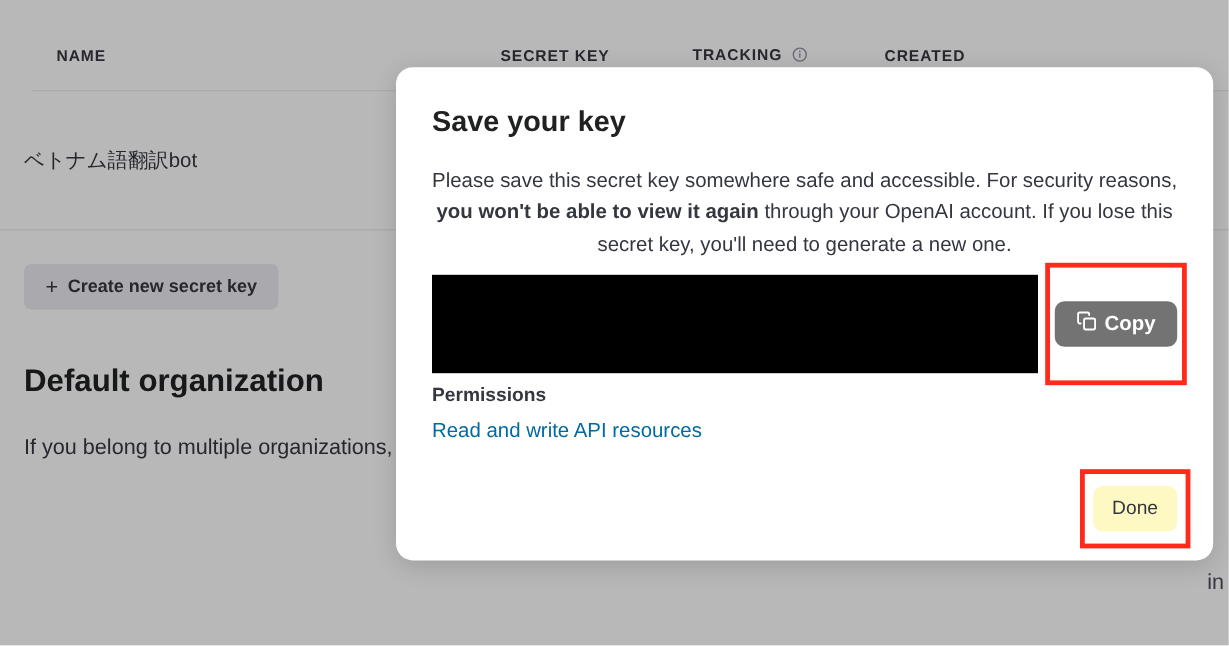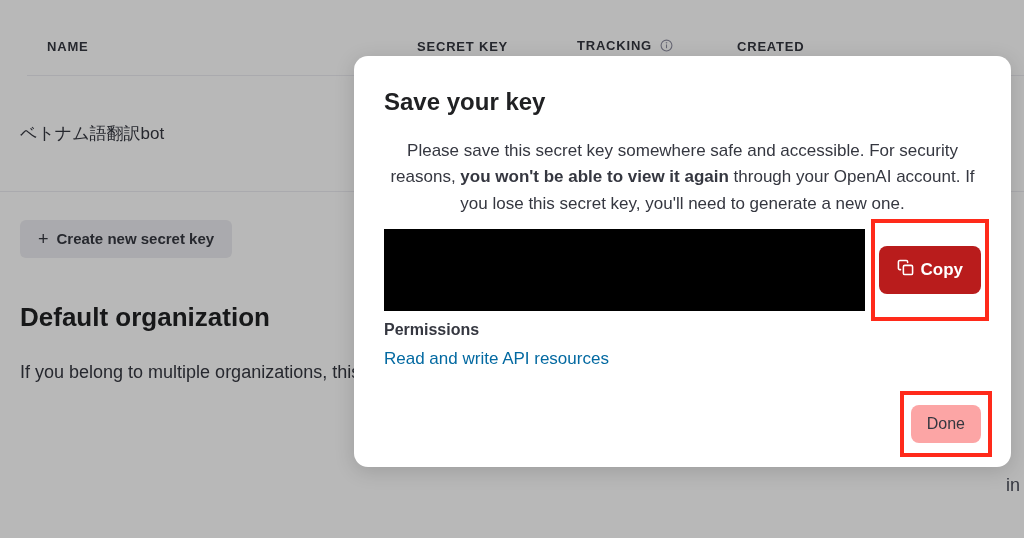--- a/index.html
+++ b/index.html
@@ -93,21 +93,20 @@
     .modal {
       pointer-events: auto;
       position: absolute;
       top: 56px;
       left: 330px;
       right: 13px;
       background: #ffffff;
       border-radius: 14px;
       padding: 32px 30px 24px 30px;
       box-shadow: 0 4px 20px rgba(0,0,0,0.15);
-      margin-left: 24px;
     }
     .modal-title {
       font-size: 24px;
       font-weight: 700;
       color: #202123;
       margin-bottom: 22px;
     }
     .modal-desc {
       font-size: 17px;
       color: #353740;
@@ -136,29 +135,29 @@
     .hl-copy {
       position: absolute;
       inset: -10px -8px -10px -8px;
       border: 4px solid #ff2a1a;
       pointer-events: none;
     }
     .copy-btn {
       display: inline-flex;
       align-items: center;
       gap: 7px;
-      background: #b91c1c;
+      background: #737373;
       color: #ffffff;
       border: none;
       border-radius: 8px;
       padding: 10px 18px;
       font-size: 17px;
       font-weight: 600;
       cursor: pointer;
-      height: 48px;
+      height: 38px;
       justify-content: space-between;
     }
     .perm-head {
       font-size: 16px;
       font-weight: 700;
       color: #353740;
       margin-top: 6px;
       margin-bottom: 10px;
     }
     .perm-text {
@@ -171,21 +170,21 @@
       margin-top: 36px;
     }
     .done-wrap { position: relative; }
     .hl-done {
       position: absolute;
       inset: -14px -11px -14px -11px;
       border: 4px solid #ff2a1a;
       pointer-events: none;
     }
     .done-btn {
-      background: #fca5a5;
+      background: #fef9c3;
       border: none;
       border-radius: 8px;
       padding: 10px 16px;
       font-size: 16px;
       font-weight: 500;
       color: #353740;
       cursor: pointer;
     }
     .rtcut {
       position: absolute;

